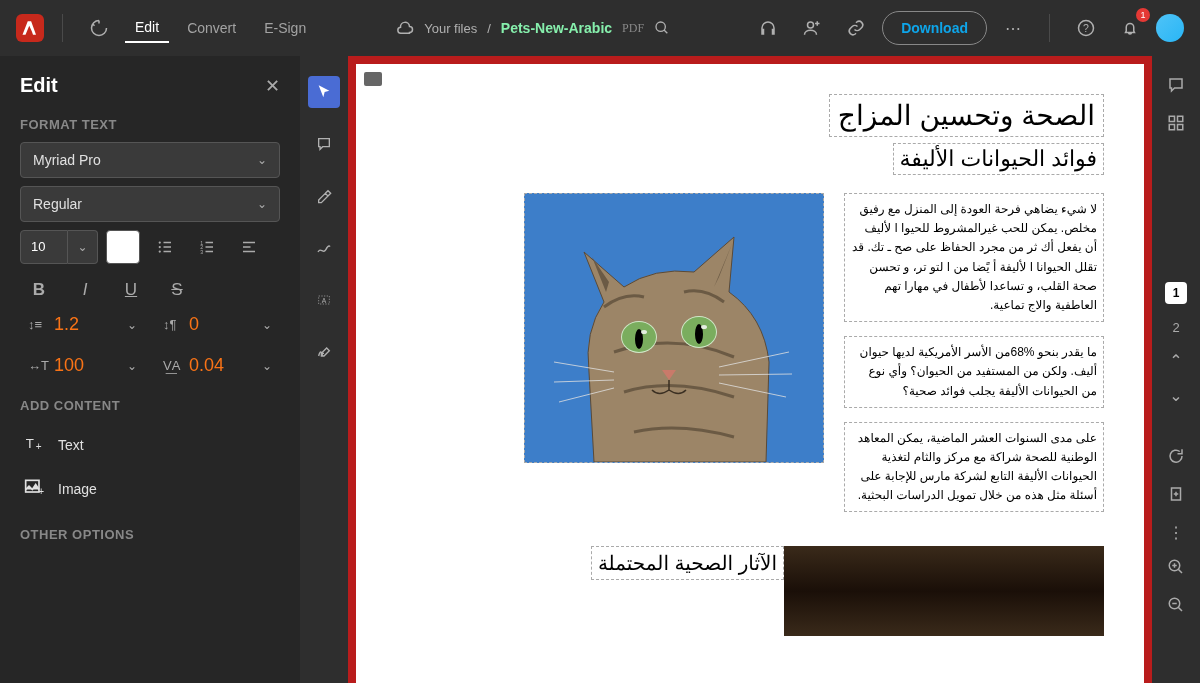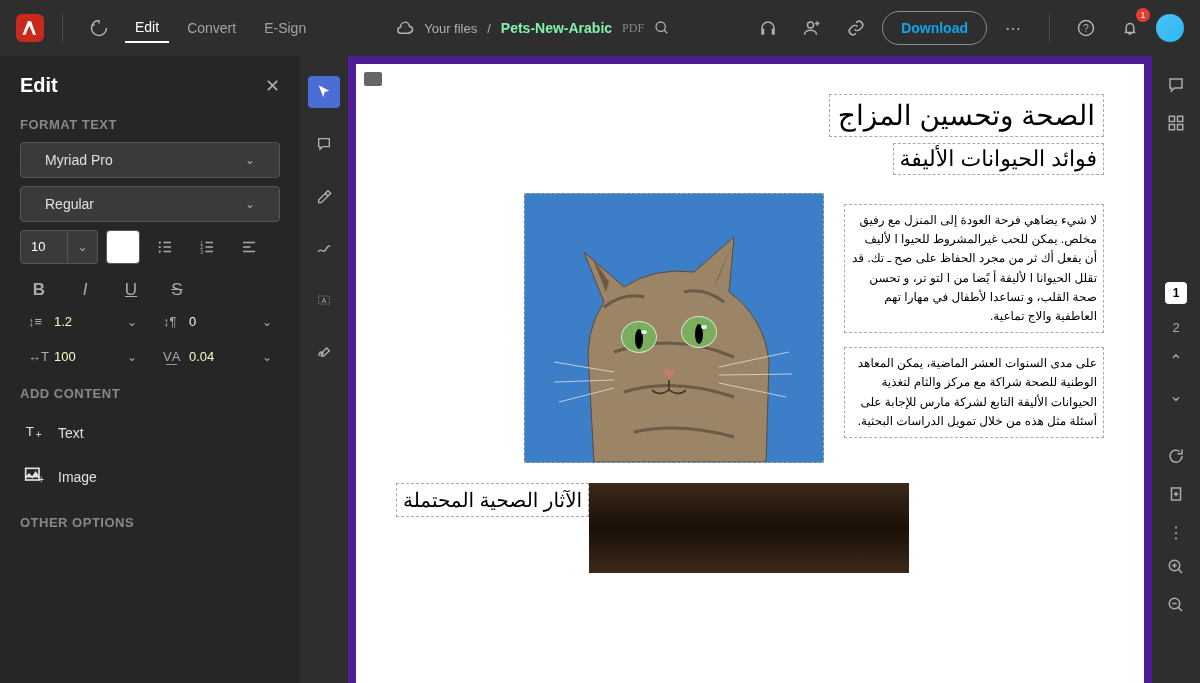--- a/index.html
+++ b/index.html
@@ -19,49 +19,49 @@
 .avatar { width: 28px; height: 28px; border-radius: 50%; background: linear-gradient(135deg, #4fc3f7, #29b6f6); }
 .notif-badge { position: relative; }
 .notif-badge::after { content: '1'; position: absolute; top: -2px; right: -2px; background: #e53935; color: #fff; font-size: 9px; width: 14px; height: 14px; border-radius: 50%; display: flex; align-items: center; justify-content: center; }
 
 .main { display: flex; height: 627px; }
 .sidebar { width: 300px; background: #262626; padding: 18px 20px; overflow-y: auto; }
 .sidebar-header { display: flex; justify-content: space-between; align-items: center; margin-bottom: 20px; }
 .sidebar-title { color: #fff; font-size: 20px; font-weight: bold; }
 .close-x { color: #aaa; font-size: 18px; cursor: pointer; }
 .section-label { color: #888; font-size: 13px; font-weight: bold; letter-spacing: 0.5px; margin: 16px 0 10px; }
-.dropdown { background: #3a3a3a; border: 1px solid #555; border-radius: 4px; padding: 9px 24px; display: flex; justify-content: space-between; align-items: center; font-size: 14px; margin-bottom: 8px; cursor: pointer; }
+.dropdown { background: #3a3a3a; border: 1px solid #555; border-radius: 4px; padding: 9px 12px; display: flex; justify-content: space-between; align-items: center; font-size: 14px; margin-bottom: 8px; cursor: pointer; }
 .chevron { color: #aaa; font-size: 12px; }
 .row { display: flex; gap: 8px; align-items: center; margin-bottom: 8px; }
 .size-input { background: #3a3a3a; border: 1px solid #555; border-radius: 4px 0 0 4px; padding: 8px 10px; width: 48px; font-size: 13px; color: #fff; }
 .size-spin { background: #3a3a3a; border: 1px solid #555; border-left: none; border-radius: 0 4px 4px 0; width: 30px; height: 34px; display: flex; align-items: center; justify-content: center; cursor: pointer; }
 .color-swatch { width: 34px; height: 34px; background: #fff; border: 1px solid #555; border-radius: 4px; cursor: pointer; }
 .mini-icon { width: 34px; height: 34px; display: flex; align-items: center; justify-content: center; cursor: pointer; color: #aaa; }
 .style-row { display: flex; gap: 20px; padding: 8px 6px; }
 .style-btn { font-size: 17px; color: #aaa; cursor: pointer; width: 26px; text-align: center; }
 .style-btn.bold { font-weight: bold; }
 .style-btn.italic { font-style: italic; }
 .style-btn.underline { text-decoration: underline; }
 .style-btn.strike { text-decoration: line-through; }
 .spacing-row { display: flex; gap: 10px; margin-bottom: 8px; }
 .spacing-field { flex: 1; display: flex; align-items: center; background: transparent; border-radius: 4px; padding: 6px 8px; gap: 8px; }
 .spacing-icon { color: #aaa; font-size: 13px; width: 18px; }
-.spacing-val { flex: 1; color: #fef9c3; font-size: 13px; }
+.spacing-val { flex: 1; color: #f97316; font-size: 18px; }
 .content-item { display: flex; align-items: center; gap: 14px; padding: 10px 4px; cursor: pointer; }
 .content-item span:last-child { font-size: 14px; }
 
-.canvas-area { flex: 1; background: #4c1d95; display: flex; position: relative; }
+.canvas-area { flex: 1; background: #b91c1c; display: flex; position: relative; }
 .tool-strip { width: 48px; background: #2e2e2e; display: flex; flex-direction: column; align-items: center; padding-top: 20px; gap: 20px; }
 .tool { width: 32px; height: 32px; display: flex; align-items: center; justify-content: center; cursor: pointer; color: #b0b0b0; border-radius: 4px; }
 .tool.active { background: #4a6cd4; color: #fff; }
 .doc-wrap { flex: 1; padding: 8px; overflow: auto; }
 .doc-page { background: #fff; width: 100%; min-height: 680px; padding: 30px 40px; color: #000; direction: rtl; position: relative; }
 .doc-title { font-size: 28px; margin-bottom: 6px; border: 1px dashed #aaa; display: inline-block; padding: 4px 8px; }
 .doc-subtitle { font-size: 22px; margin-bottom: 18px; border: 1px dashed #aaa; display: inline-block; padding: 2px 6px; }
-.doc-body { display: flex; gap: 20px; direction: rtl; align-items: center; }
+.doc-body { display: flex; gap: 20px; direction: rtl; }
 .doc-text-col { width: 260px; }
 .doc-para { font-size: 12px; line-height: 1.6; border: 1px dashed #aaa; padding: 6px; margin-bottom: 14px; text-align: right; }
 .doc-img { width: 300px; height: 270px; background: linear-gradient(to bottom, #3d7ec9 0%, #3d7ec9 100%); border: 1px dashed #aaa; position: relative; overflow: hidden; }
 .cat-shape { position: absolute; bottom: 0; left: 50%; transform: translateX(-50%); width: 280px; height: 230px; }
 .cat-svg { width: 100%; height: 100%; }
 .doc-wide-para { font-size: 12px; border: 1px dashed #aaa; padding: 6px; margin-top: 20px; text-align: right; clear: both; }
 .doc-heading2 { font-size: 20px; border: 1px dashed #aaa; display: inline-block; padding: 4px 6px; margin-top: 20px; }
 .doc-img2 { width: 320px; height: 90px; background: linear-gradient(180deg, #3a2a1a 0%, #1a0f08 50%, #3a2a1a 100%); float: left; margin-top: 20px; }
 .page-thumb-img { position: absolute; top: 8px; left: 8px; width: 18px; height: 14px; background: #666; border-radius: 2px; }
 
@@ -268,20 +268,21 @@
         </div>
     </div>
     <div class="doc-wrap">
       <div class="doc-page">
         <div class="page-thumb-img"></div>
         <div><span class="doc-title">الصحة وتحسين المزاج</span></div>
         <div><span class="doc-subtitle">فوائد الحيوانات الأليفة</span></div>
         <div class="doc-body">
           <div class="doc-text-col">
             <div class="doc-para">لا شيء  يضاهي فرحة العودة إلى المنزل مع رفيق مخلص.  يمكن للحب غيرالمشروط للحيوا ا لأليف أن  يفعل أك  ثر من مجرد الحفاظ على صح ـ تك.  قد  تقلل الحيوانا ا لأليفة أ يًضا من ا لتو  تر، و  تحسن صحة القلب، و  تساعدا لأطفال في مهارا  تهم العاطفية والاج  تماعية.</div>
+            <div class="doc-para">ما يقدر بنحو  %68من الأسر الأمريكية لديها حيوان أليف. ولكن من المستفيد من الحيوان؟ وأي نوع من الحيوانات الأليفة يجلب فوائد صحية؟</div>
             <div class="doc-para">على مدى السنوات العشر الماضية، يمكن المعاهد الوطنية للصحة شراكة مع مركز والثام لتغذية الحيوانات الأليفة التابع لشركة مارس للإجابة على أسئلة مثل هذه من خلال تمويل الدراسات البحثية.</div>
           </div>
           <div class="doc-img">
             <div class="cat-shape">
               <svg class="cat-svg" viewBox="0 0 280 230">
                 <path d="M 60 230 L 55 140 Q 50 100 70 70 L 50 20 L 90 55 Q 120 35 160 40 L 200 5 L 195 60 Q 230 85 235 130 L 232 230 Z" fill="#9c8567"></path>
                 <path d="M 60 230 L 55 140 Q 50 100 70 70 L 50 20 L 90 55 Q 120 35 160 40 L 200 5 L 195 60 Q 230 85 235 130 L 232 230 Z" fill="none" stroke="#5a4a38" stroke-width="1"></path>
                 <path d="M 75 50 L 58 25 L 72 60 Z" fill="#6b5a45"></path>
                 <path d="M 185 45 L 198 12 L 180 55 Z" fill="#6b5a45"></path>
                 <path d="M 70 75 Q 90 60 110 65 M 150 60 Q 170 55 190 70 M 80 120 Q 140 100 200 125 M 90 160 Q 140 145 200 165 M 100 200 Q 145 190 200 205" fill="none" stroke="#3a2f22" stroke-width="3" opacity="0.5"></path>
@@ -293,21 +294,21 @@
                 <ellipse cx="165" cy="102" rx="4" ry="10" fill="#000"></ellipse>
                 <path d="M 128 138 L 142 138 L 135 148 Z" fill="#c97a6a"></path>
                 <path d="M 135 148 L 135 158 M 135 158 Q 125 165 118 158 M 135 158 Q 145 165 152 158" fill="none" stroke="#3a2f22" stroke-width="1.5"></path>
                 <path d="M 80 140 L 20 130 M 80 148 L 20 150 M 80 156 L 25 170 M 185 135 L 255 120 M 185 143 L 258 142 M 185 151 L 252 165" stroke="#e0e0e0" stroke-width="1" opacity="0.8"></path>
                 <ellipse cx="110" cy="100" rx="3" ry="2" fill="#fff" opacity="0.8"></ellipse>
                 <ellipse cx="170" cy="95" rx="3" ry="2" fill="#fff" opacity="0.8"></ellipse>
               </svg>
             </div>
           </div>
         </div>
-        <div style="display:flex; justify-content:flex-end; align-items:flex-start;">
+        <div style="display:flex; justify-content:flex-start; align-items:flex-start;">
           <div class="doc-img2"></div>
           <div><span class="doc-heading2">الآثار الصحية المحتملة</span></div>
         </div>
       </div>
     </div>
   </div>
 
   <div class="right-rail">
     <div class="rail-icon"><svg width="18" height="18" viewBox="0 0 24 24">
           <path fill="none" stroke="currentColor" stroke-width="2" d="M4 4h16v12H10l-4 4v-4H4z"></path>

